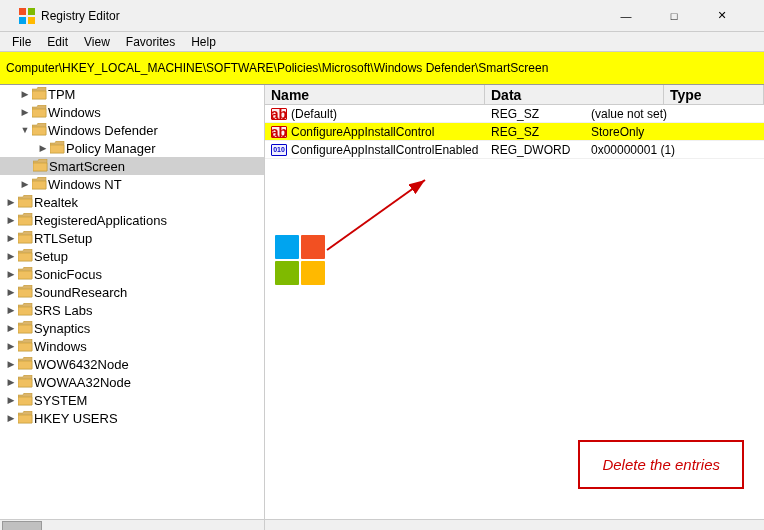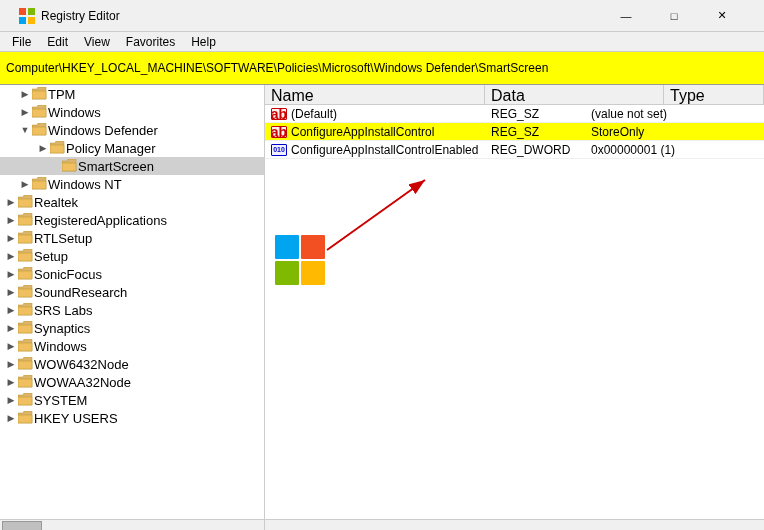--- a/index.html
+++ b/index.html
@@ -131,24 +131,24 @@
       flex-direction: column;
       position: relative;
     }
     .values-header {
       display: flex;
       background: #f0f0f0;
       border-bottom: 1px solid #ccc;
       height: 20px;
     }
     .values-col-header {
-      font-size: 16px;
+      font-size: 14px;
       padding: 2px 6px;
       border-right: 1px solid #ccc;
-      font-weight: normal;
+      font-weight: bold;
     }
     .values-col-name { width: 220px; }
     .values-col-type { width: 100px; }
     .values-col-data { flex: 1; }
 
     .values-scroll {
       flex: 1;
       overflow-y: auto;
     }
     .value-row {
@@ -290,21 +290,21 @@
 
       <div class="tree-item" style="padding-left: 36px;">
         <div class="tree-expander">▶</div>
         <svg class="folder-svg" viewBox="0 0 16 14">
             <path d="M0,2 L5,2 L6,0 L14,0 L14,12 L0,12 Z" fill="#dcb56a" stroke="#b8922a" stroke-width="0.5"></path>
             <path d="M0,4 L14,4 L14,12 L0,12 Z" fill="#f0c060" stroke="#b8922a" stroke-width="0.5"></path>
           </svg>
         <span class="tree-label">Policy Manager</span>
       </div>
 
-      <div class="tree-item highlighted" style="padding-left: 48px; text-align: right;">
+      <div class="tree-item highlighted" style="padding-left: 19px; text-align: right;">
         <div class="tree-expander"></div>
         <svg class="folder-svg" viewBox="0 0 16 14">
             <path d="M0,2 L5,2 L6,0 L14,0 L14,12 L0,12 Z" fill="#dcb56a" stroke="#b8922a" stroke-width="0.5"></path>
             <path d="M0,4 L14,4 L14,12 L0,12 Z" fill="#f0c060" stroke="#b8922a" stroke-width="0.5"></path>
           </svg>
         <span class="tree-label">SmartScreen</span>
       </div>
 
       <div class="tree-item" style="padding-left: 18px;">
         <div class="tree-expander">▶</div>
@@ -484,20 +484,23 @@
       <svg style="position:absolute; top:0; left:0; width:100%; height:100%; overflow:visible; pointer-events:none;">
         <defs>
           <marker id="arrowhead" markerWidth="8" markerHeight="6" refX="8" refY="3" orient="auto">
             <polygon points="0 0, 8 3, 0 6" fill="#cc0000"></polygon>
           </marker>
         </defs>
 
         <line x1="62" y1="165" x2="160" y2="95" stroke="#cc0000" stroke-width="2" marker-end="url(#arrowhead)"></line>
       </svg>
 
+      <div style="position:absolute; bottom:30px; right:20px; border:2px solid #cc0000; padding:14px 22px; background:#fff; font-size:15px; color:#cc0000; font-style:italic; font-family: Arial, sans-serif;">
+        <span>Delete the entries</span>
+      </div>
 
     </div>
   </div>
 
 </div>
 
 <div class="hscroll-bar">
   <div class="hscroll-left">
     <div class="hscroll-thumb"></div>
   </div>

